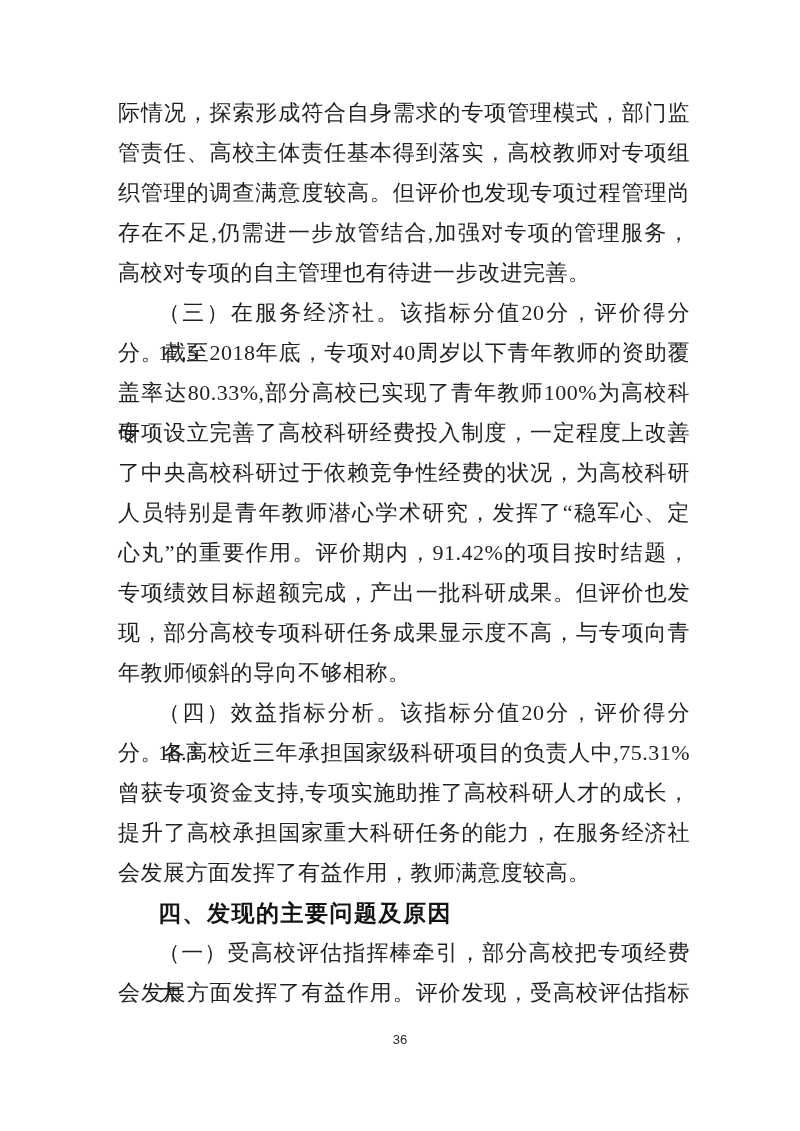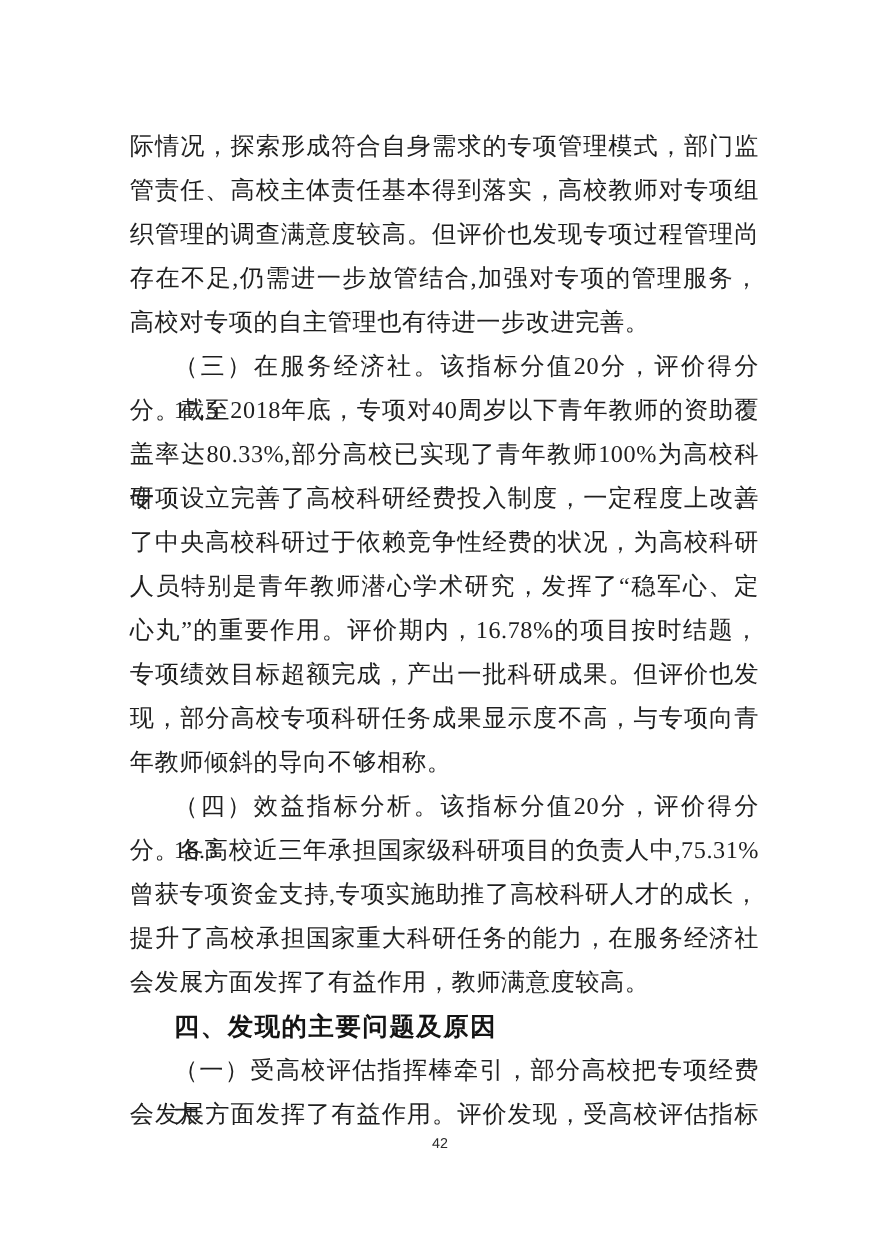--- a/index.html
+++ b/index.html
@@ -18,21 +18,20 @@
   .page {
     position: absolute;
     inset: 0;
     background: #ffffff;
   }
   .text-body {
     position: absolute;
     left: 118px;
     top: 93px;
     width: 572px;
-    margin-top: 20px;
   }
   .line {
     font-size: 22px;
     line-height: 40px;
     height: 40px;
     text-align: justify;
     text-align-last: justify;
     text-justify: inter-character;
     color: #1f1f1f;
     letter-spacing: 0.5px;
@@ -71,27 +70,27 @@
       <div class="line">管责任、高校主体责任基本得到落实，高校教师对专项组</div>
       <div class="line">织管理的调查满意度较高。但评价也发现专项过程管理尚</div>
       <div class="line">存在不足,仍需进一步放管结合,加强对专项的管理服务，</div>
       <div class="line para-end">高校对专项的自主管理也有待进一步改进完善。</div>
       <div class="line indent">（三）在服务经济社。该指标分值20分，评价得分17.5</div>
       <div class="line">分。截至2018年底，专项对40周岁以下青年教师的资助覆</div>
       <div class="line">盖率达80.33%,部分高校已实现了青年教师100%为高校科研。</div>
       <div class="line">专项设立完善了高校科研经费投入制度，一定程度上改善</div>
       <div class="line">了中央高校科研过于依赖竞争性经费的状况，为高校科研</div>
       <div class="line">人员特别是青年教师潜心学术研究，发挥了“稳军心、定</div>
-      <div class="line">心丸”的重要作用。评价期内，16.78%的项目按时结题，</div>
+      <div class="line">心丸”的重要作用。评价期内，91.42%的项目按时结题，</div>
       <div class="line">专项绩效目标超额完成，产出一批科研成果。但评价也发</div>
       <div class="line">现，部分高校专项科研任务成果显示度不高，与专项向青</div>
       <div class="line para-end">年教师倾斜的导向不够相称。</div>
       <div class="line indent">（四）效益指标分析。该指标分值20分，评价得分16.3</div>
       <div class="line">分。各高校近三年承担国家级科研项目的负责人中,75.31%</div>
       <div class="line">曾获专项资金支持,专项实施助推了高校科研人才的成长，</div>
       <div class="line">提升了高校承担国家重大科研任务的能力，在服务经济社</div>
       <div class="line para-end">会发展方面发挥了有益作用，教师满意度较高。</div>
       <div class="line heading indent para-end">四、发现的主要问题及原因</div>
       <div class="line indent">（一）受高校评估指挥棒牵引，部分高校把专项经费大</div>
       <div class="line">会发展方面发挥了有益作用。评价发现，受高校评估指标</div>
     </div>
-  <div class="page-number">42</div>
+  <div class="page-number">36</div>
 </div>
 
 </body></html>

